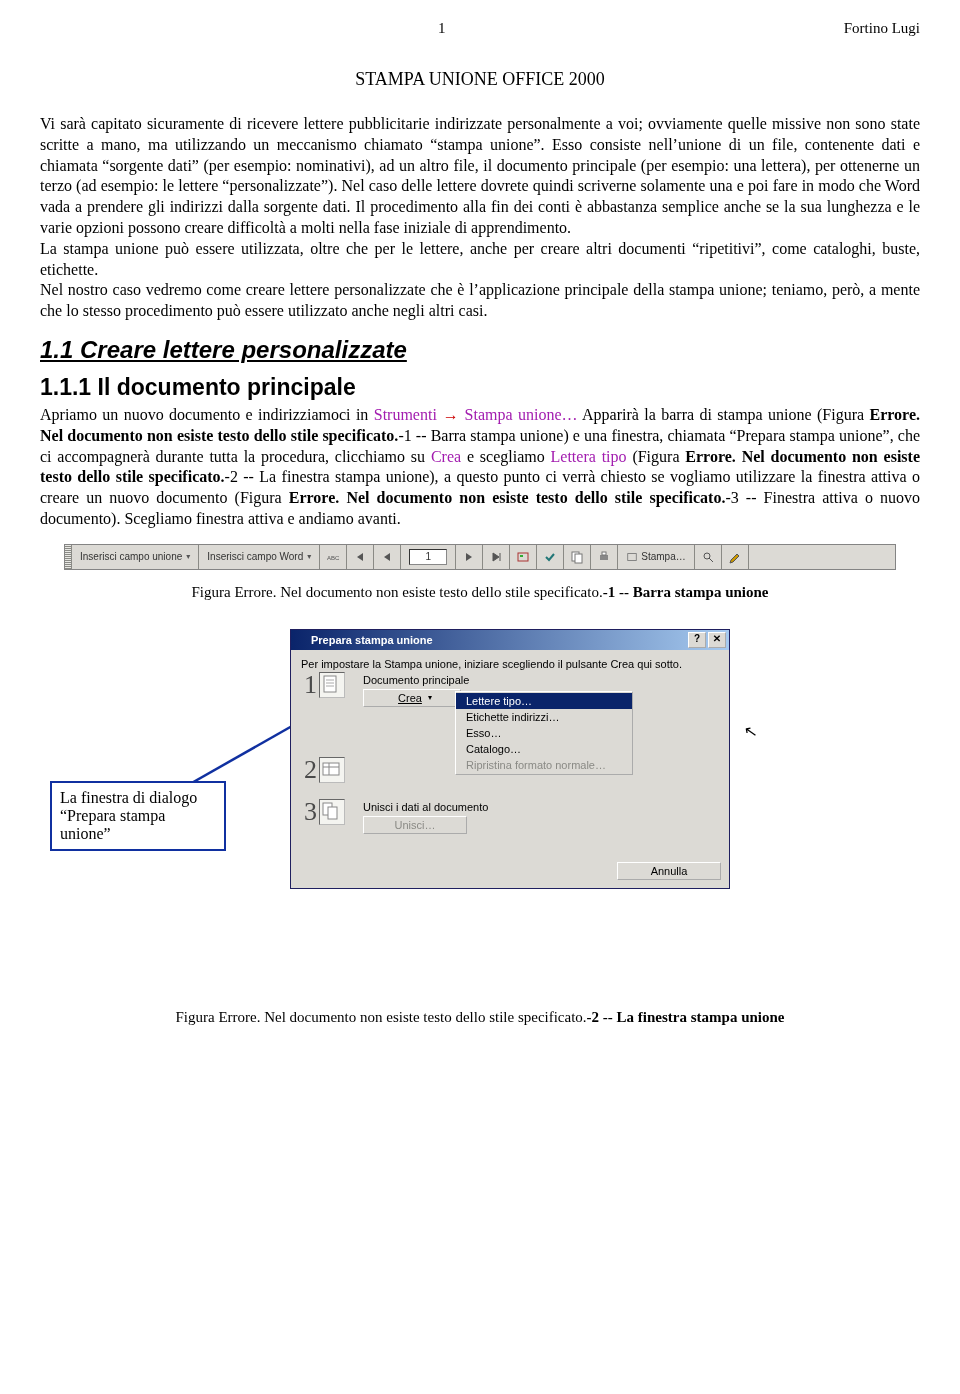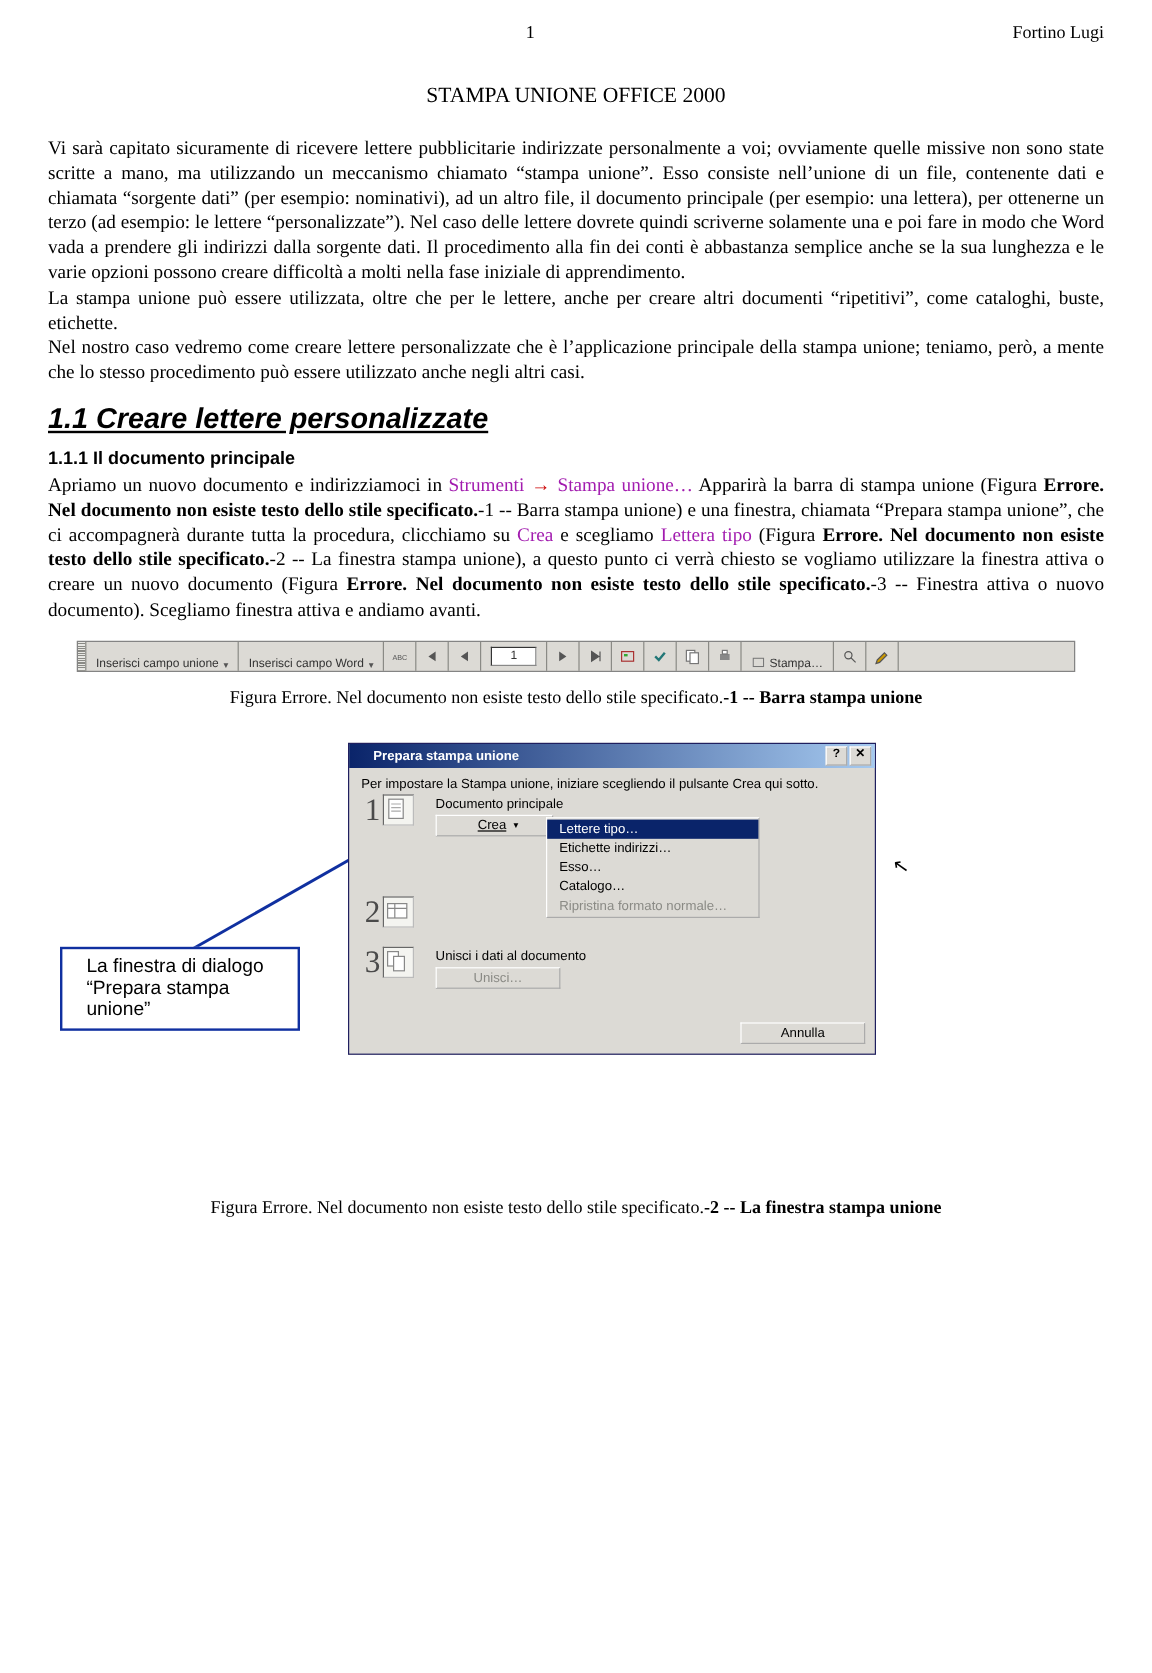--- a/index.html
+++ b/index.html
@@ -38,21 +38,21 @@
     font-family: Arial, Helvetica, sans-serif;
     font-style: italic;
     font-weight: bold;
     font-size: 24px;
     margin: 14px 0 10px 0;
     text-decoration: underline;
   }
   .h3-style {
     font-family: Arial, Helvetica, sans-serif;
     font-weight: bold;
-    font-size: 15px;
+    font-size: 23px;
     margin: 6px 0 4px 0;
   }
   .redbold { color: #a21caf; font-weight: normal; }
   .arrow { color: #cc0000; font-weight: bold; font-family: Arial, sans-serif; }
   .bold { font-weight: bold; }
   .caption {
     text-align: center;
     font-size: 15px;
     margin: 14px 0;
   }
@@ -76,21 +76,21 @@
     border-right: 1px solid #8a8a85;
   }
   .tb-btn {
     display: flex;
     align-items: center;
     justify-content: center;
     padding: 0 6px;
     border-right: 1px solid #8a8a85;
     white-space: nowrap;
   }
-  .tb-btn.text-btn { padding: 0 8px; align-items: flex-end; }
+  .tb-btn.text-btn { padding: 0 8px; }
   .tb-btn .dd { margin-left: 4px; font-size: 8px; color: #555; }
   .tb-field {
     background: #fff;
     border: 1px inset #888;
     width: 36px;
     height: 14px;
     display: inline-flex;
     align-items: center;
     justify-content: center;
     font-size: 10px;
@@ -222,25 +222,25 @@
   .dlg-footer {
     display: flex;
     justify-content: flex-end;
     padding: 6px 8px 8px 8px;
   }
 
   
   .callout-box {
     position: absolute;
     left: 10px;
-    top: 170px;
+    top: 152px;
     width: 156px;
     border: 2px solid #1030a0;
-    padding: 6px 20px;
-    font-family: Liberation Sans, sans-serif;
+    padding: 6px 8px;
+    font-family: Liberation Serif, serif;
     font-size: 16px;
     background: #fff;
   }
   .callout-svg {
     position: absolute;
     left: 0; top: 0;
     pointer-events: none;
   }
 
   

